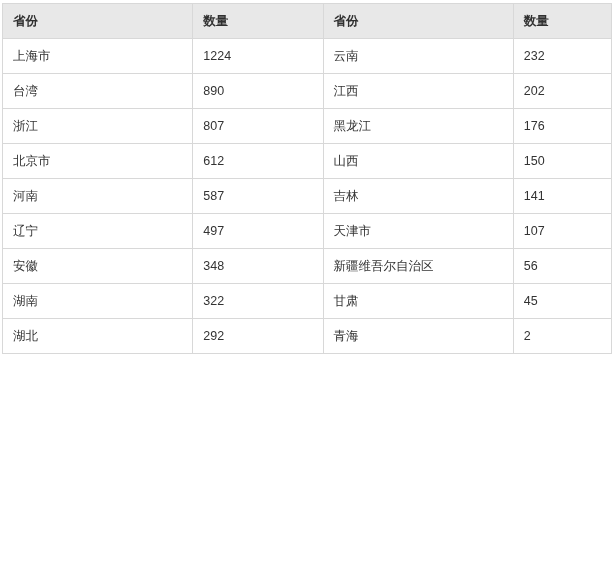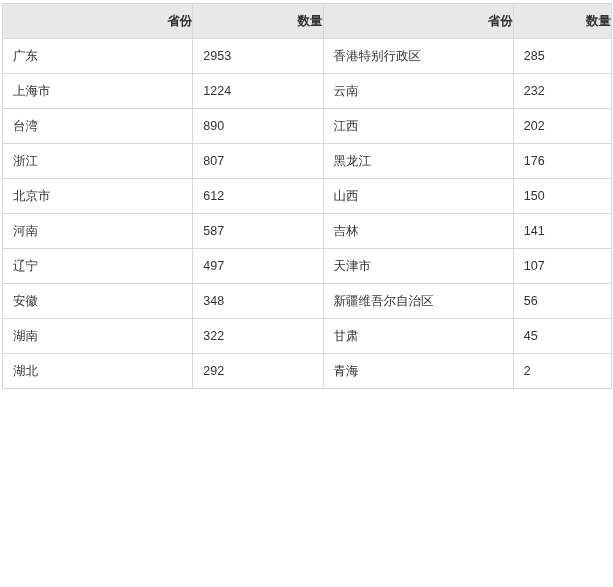--- a/index.html
+++ b/index.html
@@ -44,21 +44,20 @@
     font-weight: normal;
     line-height: 34px;
     overflow: hidden;
     white-space: nowrap;
   }
   table.data-table thead th {
     background: #e8e8e8;
     color: #303030;
     font-weight: bold;
     border: 1px solid #d8d8d8;
-    text-align: right;
   }
   table.data-table tbody td {
     background: #ffffff;
   }
 </style>
 </head>
 <body>
 
 <div id="sheet">
   <table class="data-table">
@@ -70,26 +69,20 @@
     </colgroup>
     <thead>
       <tr>
         <th>省份</th>
         <th>数量</th>
         <th>省份</th>
         <th>数量</th>
       </tr>
     </thead>
     <tbody>
-      <tr>
-        <td>广东</td>
-        <td>2953</td>
-        <td>香港特别行政区</td>
-        <td>285</td>
-      </tr>
       <tr>
         <td>上海市</td>
         <td>1224</td>
         <td>云南</td>
         <td>232</td>
       </tr>
       <tr>
         <td>台湾</td>
         <td>890</td>
         <td>江西</td>

